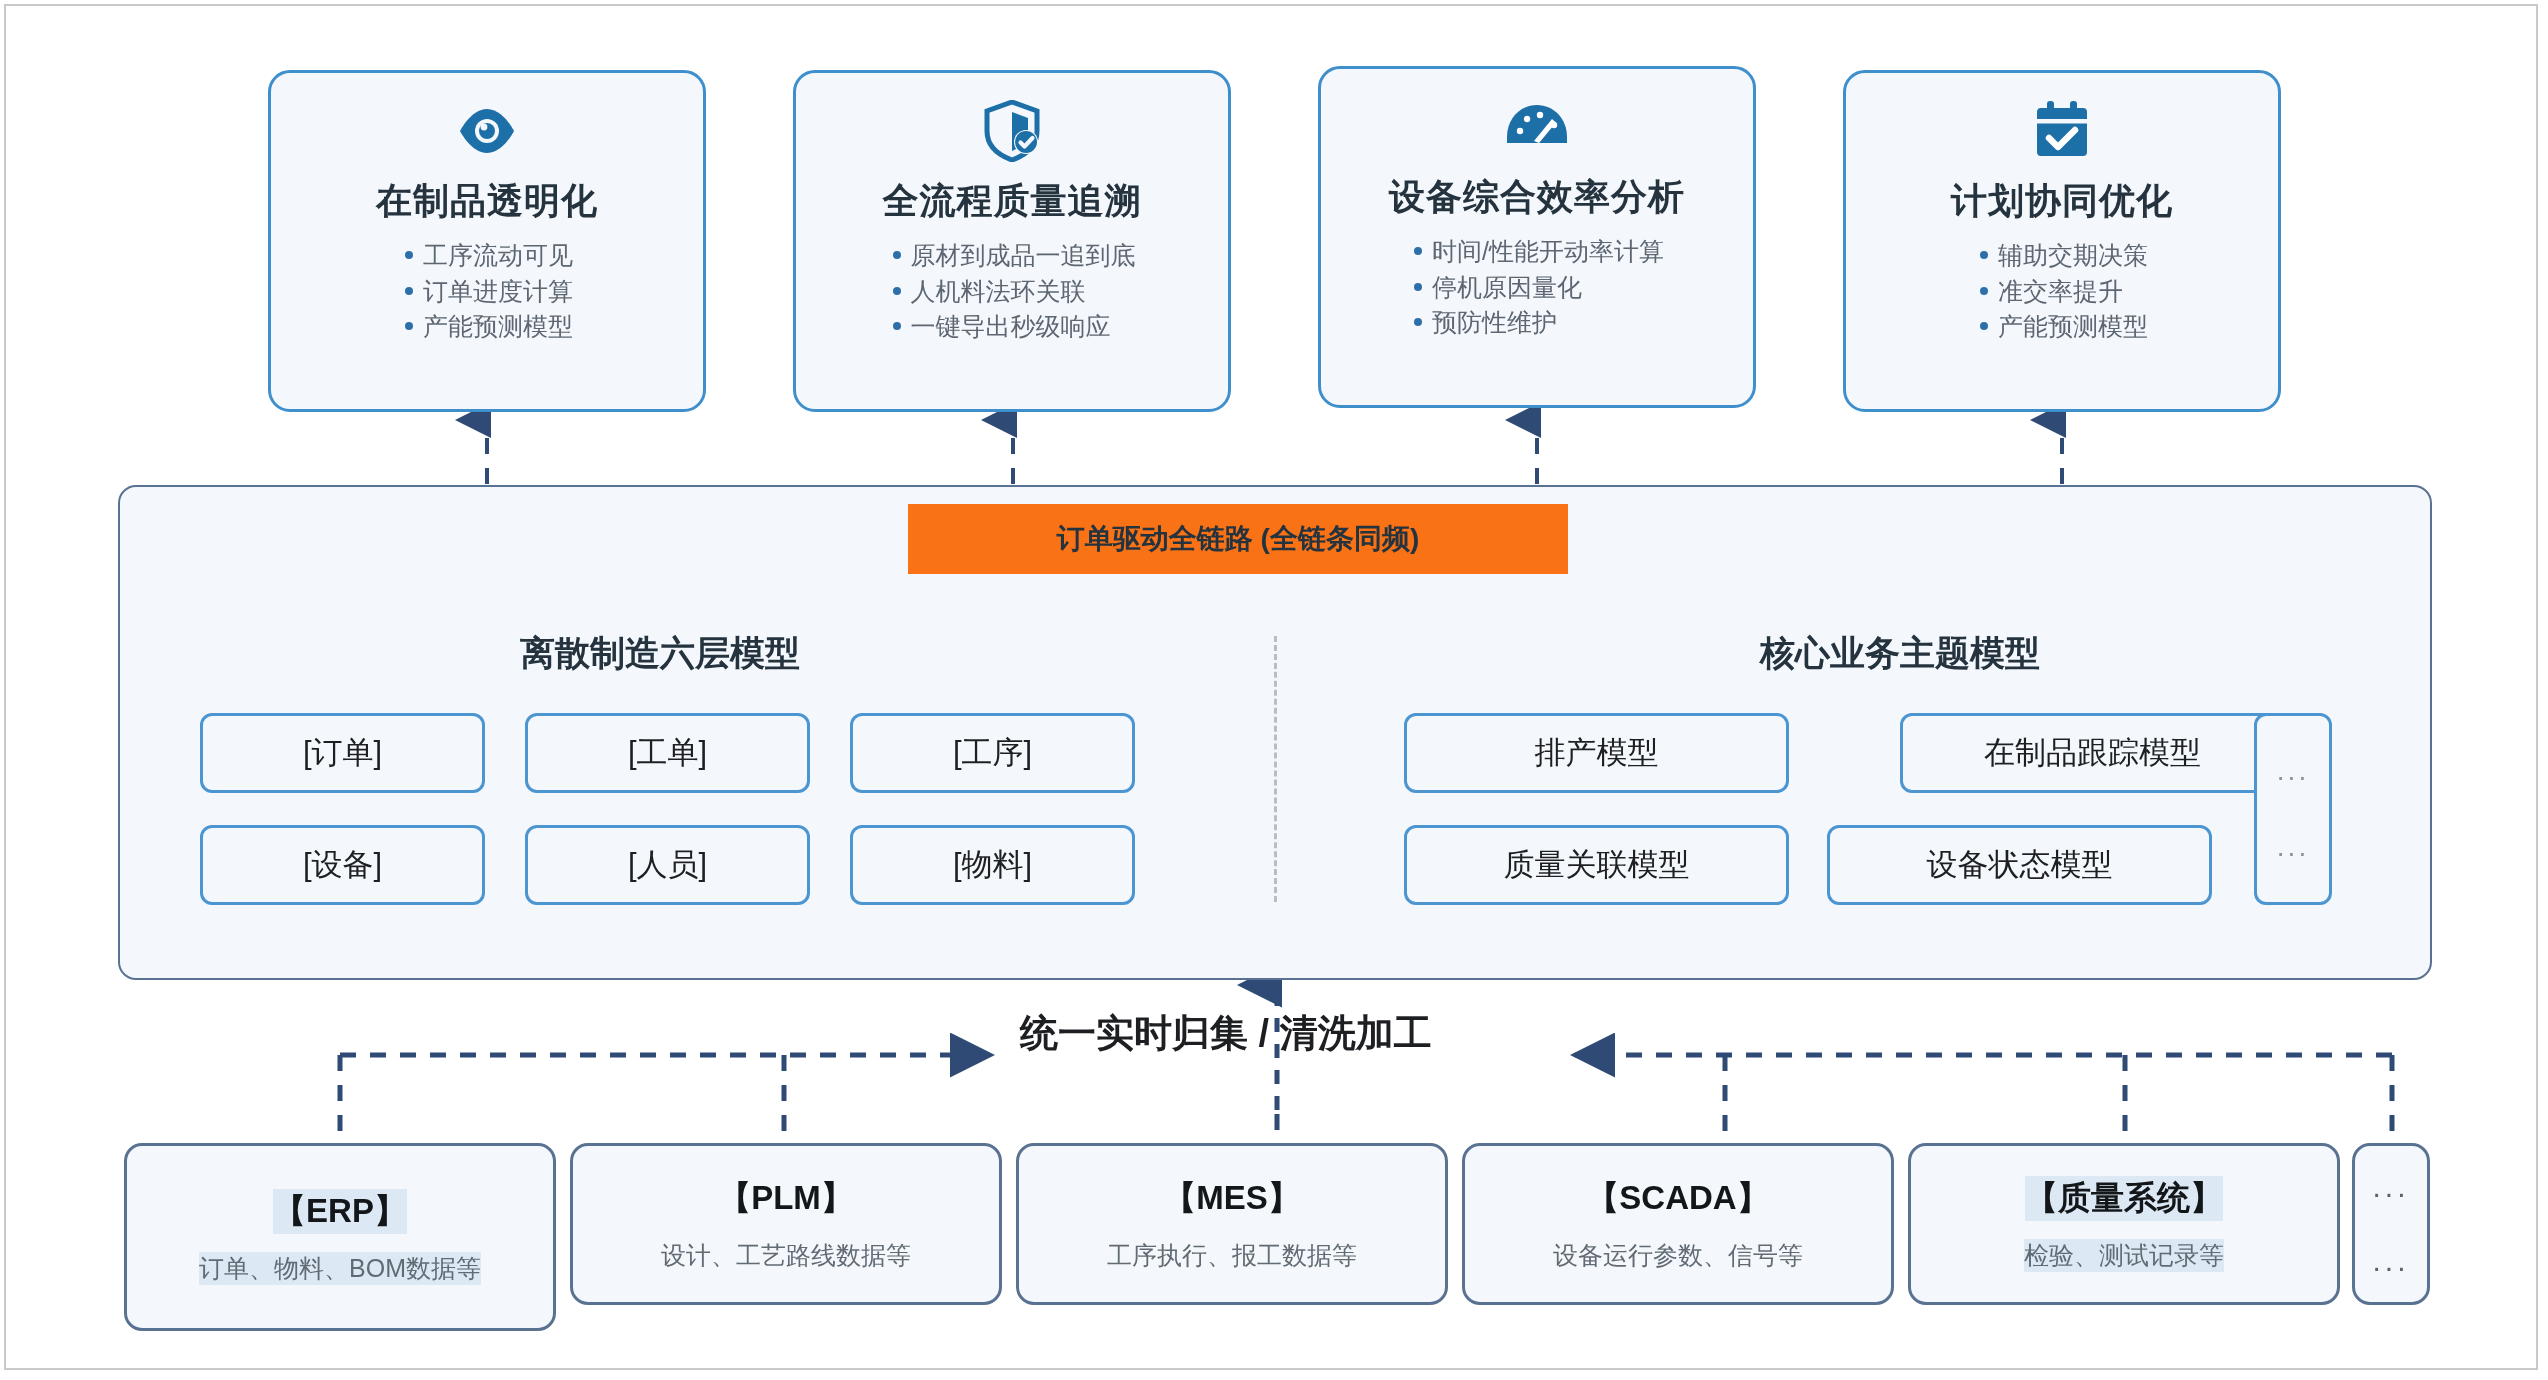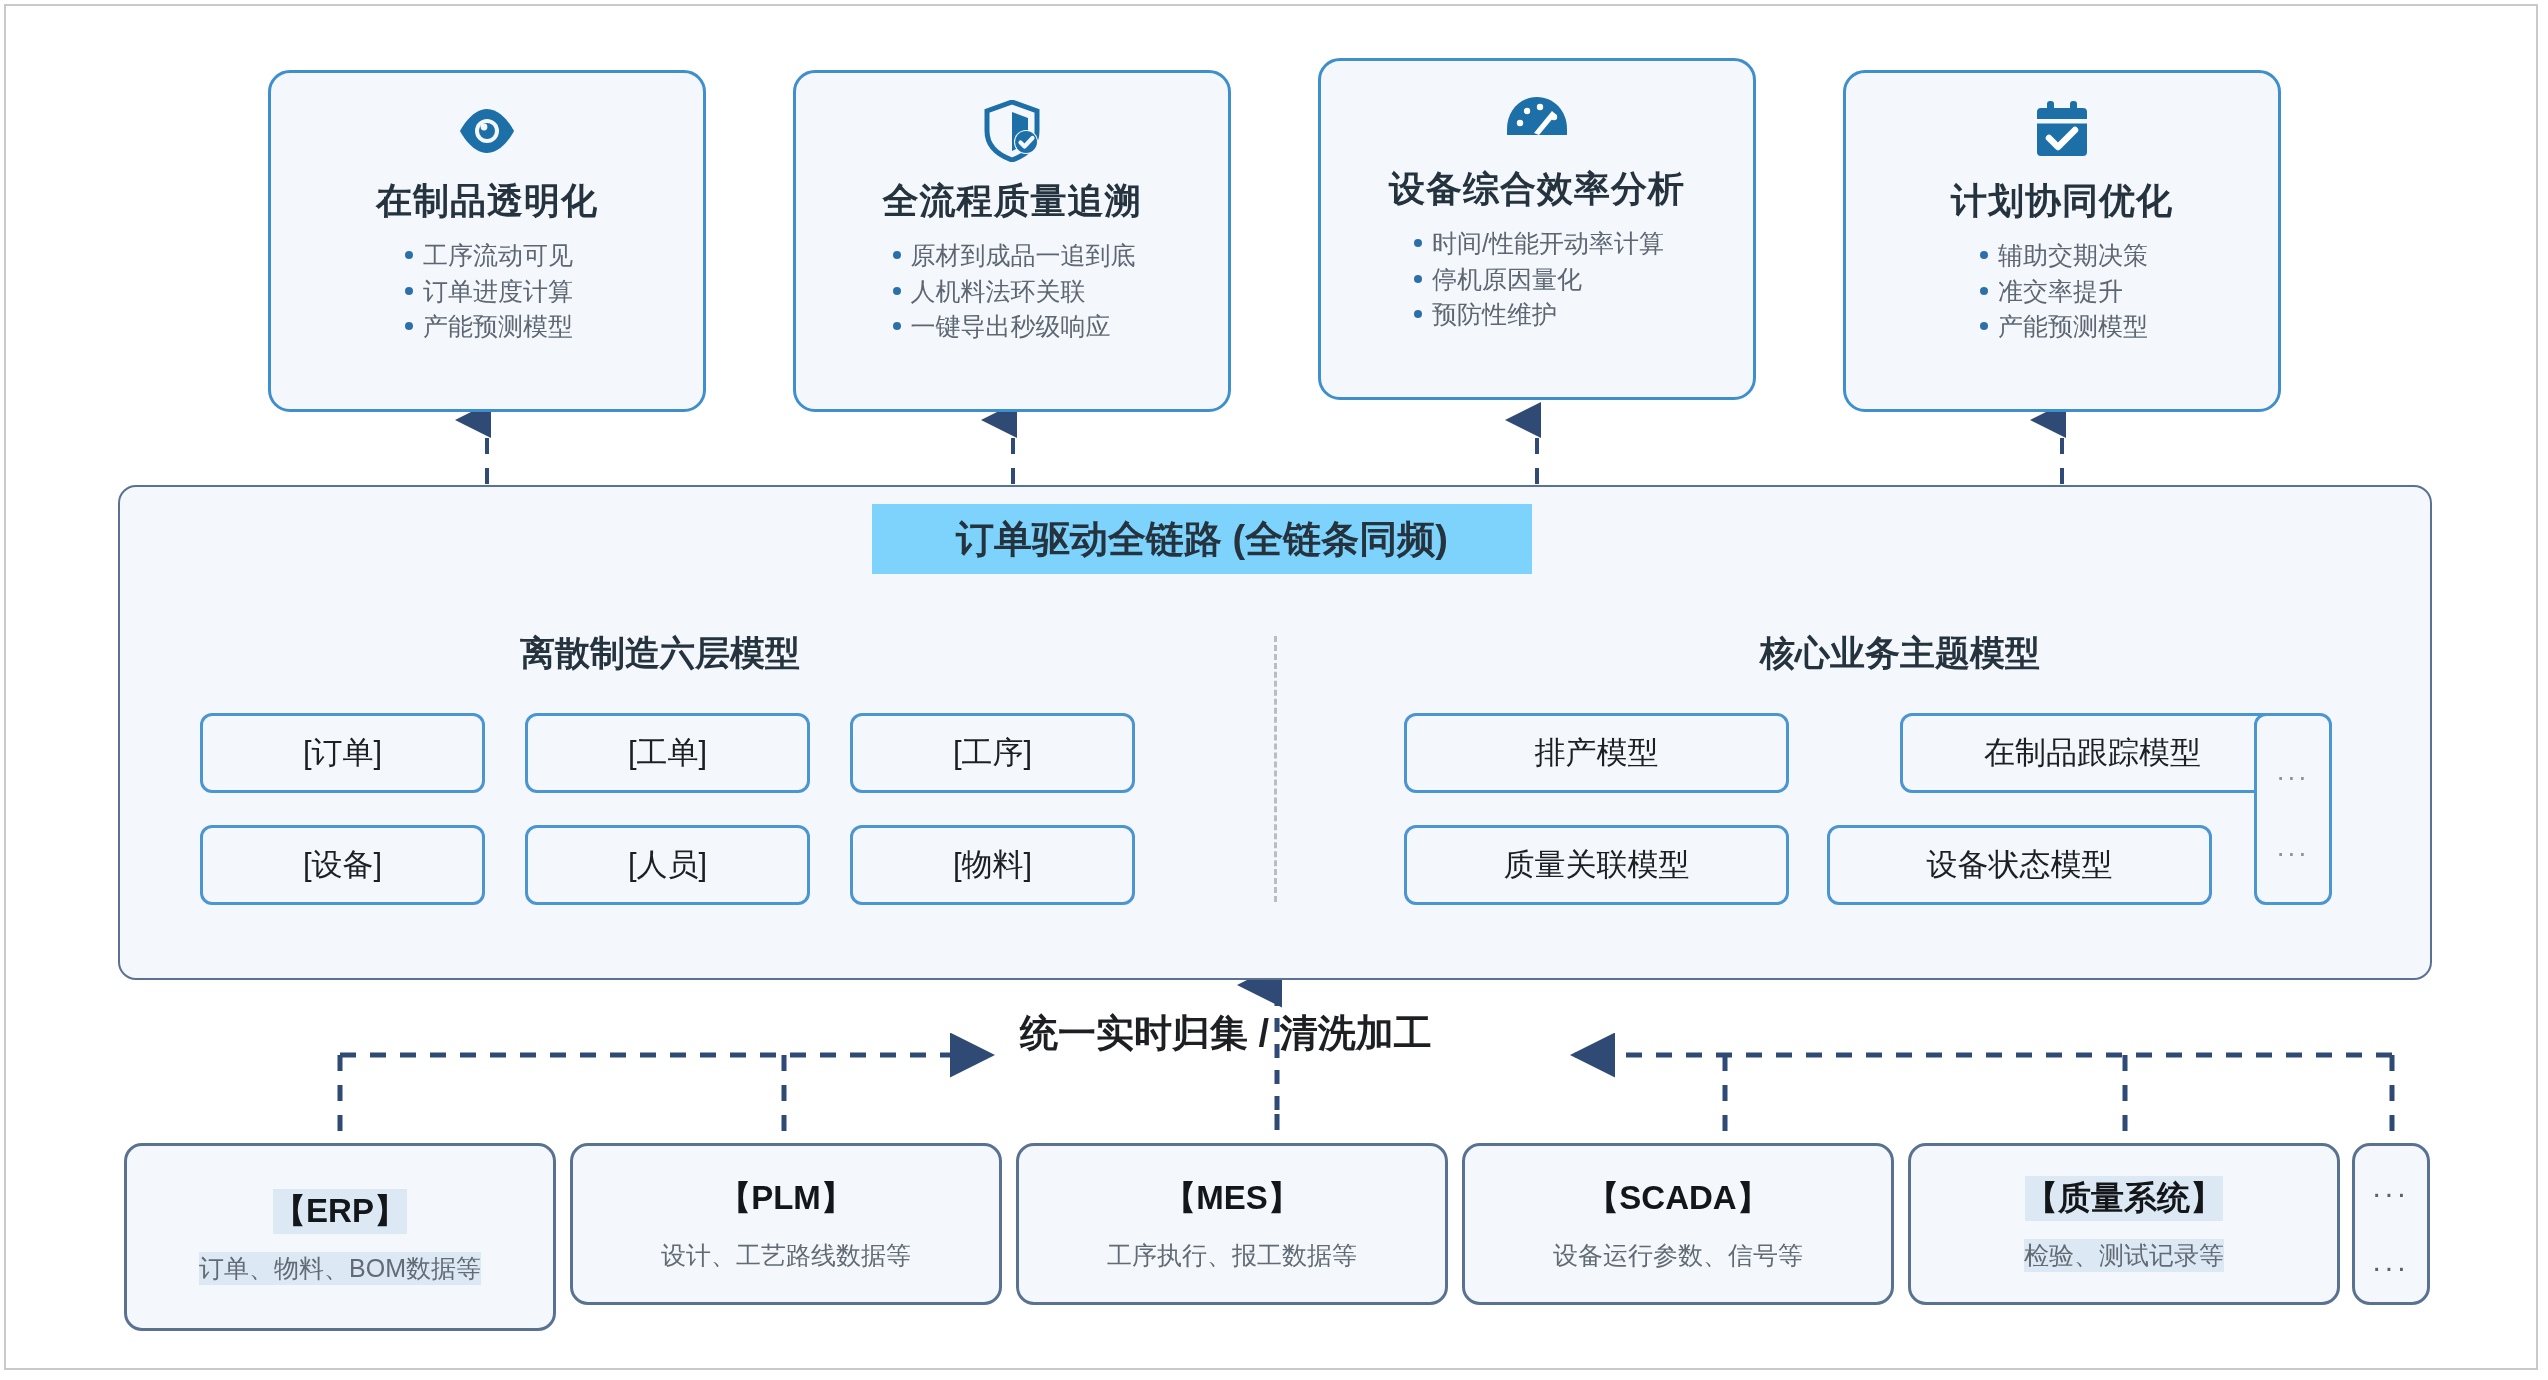--- a/index.html
+++ b/index.html
@@ -46,25 +46,25 @@
     width:8px;height:8px;border-radius:50%;background:#2d6fa8;
   }
 
   
   .panel{
     position:absolute;left:118px;top:485px;width:2314px;height:495px;
     background:#f4f8fd;border:2px solid #5a7291;border-radius:18px;
     box-sizing:border-box;
   }
   .banner-text{
-    position:absolute;left:872px;top:504px;
+    position:absolute;left:908px;top:504px;
     width:660px;height:70px;
-    background:#7dd3fc;
+    background:#f97316;
     display:flex;align-items:center;justify-content:center;
-    font-size:38px;font-weight:bold;color:#25333f;white-space:nowrap;
+    font-size:28px;font-weight:bold;color:#25333f;white-space:nowrap;
   }
   .sub-title{
     position:absolute;font-size:35px;font-weight:bold;color:#25333f;
     white-space:nowrap;text-align:center;
   }
   .divider{
     position:absolute;left:1274px;top:636px;width:0;height:266px;
     border-left:3px dashed #b9bec4;
   }
   .tag{
@@ -175,21 +175,21 @@
         </svg>
     </span>
     <div class="vtitle">全流程质量追溯</div>
     <ul>
       <li>原材到成品一追到底</li>
       <li>人机料法环关联</li>
       <li>一键导出秒级响应</li>
     </ul>
   </div>
 
-  <div class="vcard" style="left:1318px;top:58px;width:438px;height:342px;">
+  <div class="vcard" style="left:1318px;top:66px;width:438px;height:342px;">
     <span class="icon">
       <svg width="66" height="52" viewBox="0 0 66 52">
           <path d="M33 4C16 4 3 18 3 36v6h60v-6C63 18 50 4 33 4z" fill="#1d6fa8"></path>
           <circle cx="16" cy="30" r="3.2" fill="#fff"></circle>
           <circle cx="23" cy="18" r="3.2" fill="#fff"></circle>
           <circle cx="36" cy="14" r="3.2" fill="#fff"></circle>
           <circle cx="50" cy="24" r="3.2" fill="#fff"></circle>
           <path d="M30 40 L48 18 l4 3.5 L35 42 z" fill="#fff"></path>
         </svg>
     </span>

